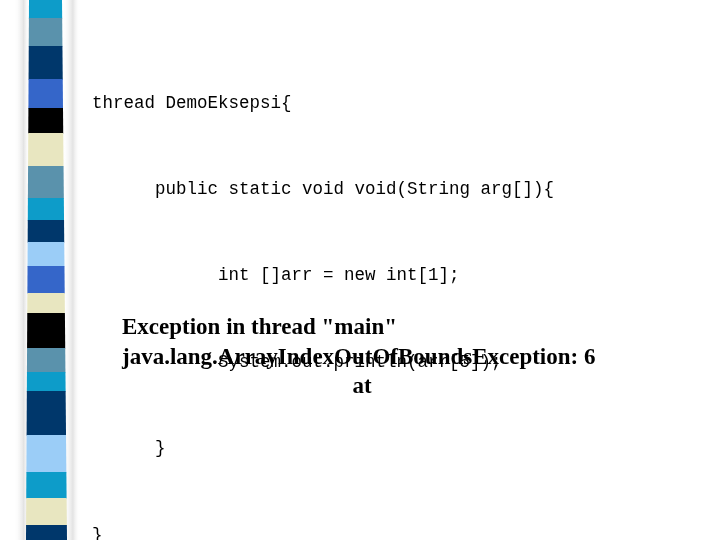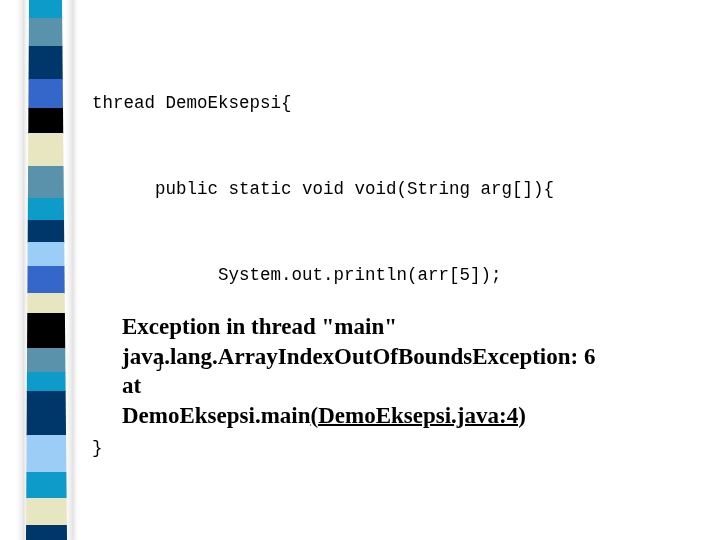--- a/index.html
+++ b/index.html
@@ -55,21 +55,21 @@
     font-weight: bold;
     font-size: 23px;
     line-height: 29.5px;
     color: #000000;
   }
   #output-block .out-line {
     display: block;
     white-space: pre;
   }
   #output-block .out-line.center {
-    text-align: left;
+    text-align: center;
     padding-right: 40px;
   }
   #output-block u {
     text-decoration: underline;
     text-underline-offset: 1px;
   }
 </style>
 </head>
 <body>
 
@@ -115,23 +115,23 @@
         <rect x="20" y="525" width="56" height="27.6" fill="#00376b"></rect>
         <rect x="20" y="552" width="56" height="33.6" fill="#3566c9"></rect>
         <rect x="20" y="585" width="56" height="25.6" fill="#000000"></rect>
       </g>
   </svg>
 </div>
 
 <div id="code-block">
   <span class="code-line">thread DemoEksepsi{</span>
   <span class="code-line">      public static void void(String arg[]){</span>
+  <span class="code-line">            int []arr = new int[1];</span>
   <span class="code-line">            System.out.println(arr[5]);</span>
   <span class="code-line">      }</span>
   <span class="code-line">}</span>
 </div>
 
 <div id="output-block">
   <span class="out-line">Exception in thread "main"</span>
   <span class="out-line">java.lang.ArrayIndexOutOfBoundsException: 6</span>
   <span class="out-line center">at</span>
-  <span class="out-line"><span>DemoEksepsi.main</span><u>(DemoEksepsi.java:4)</u></span>
 </div>
 
 </body></html>

